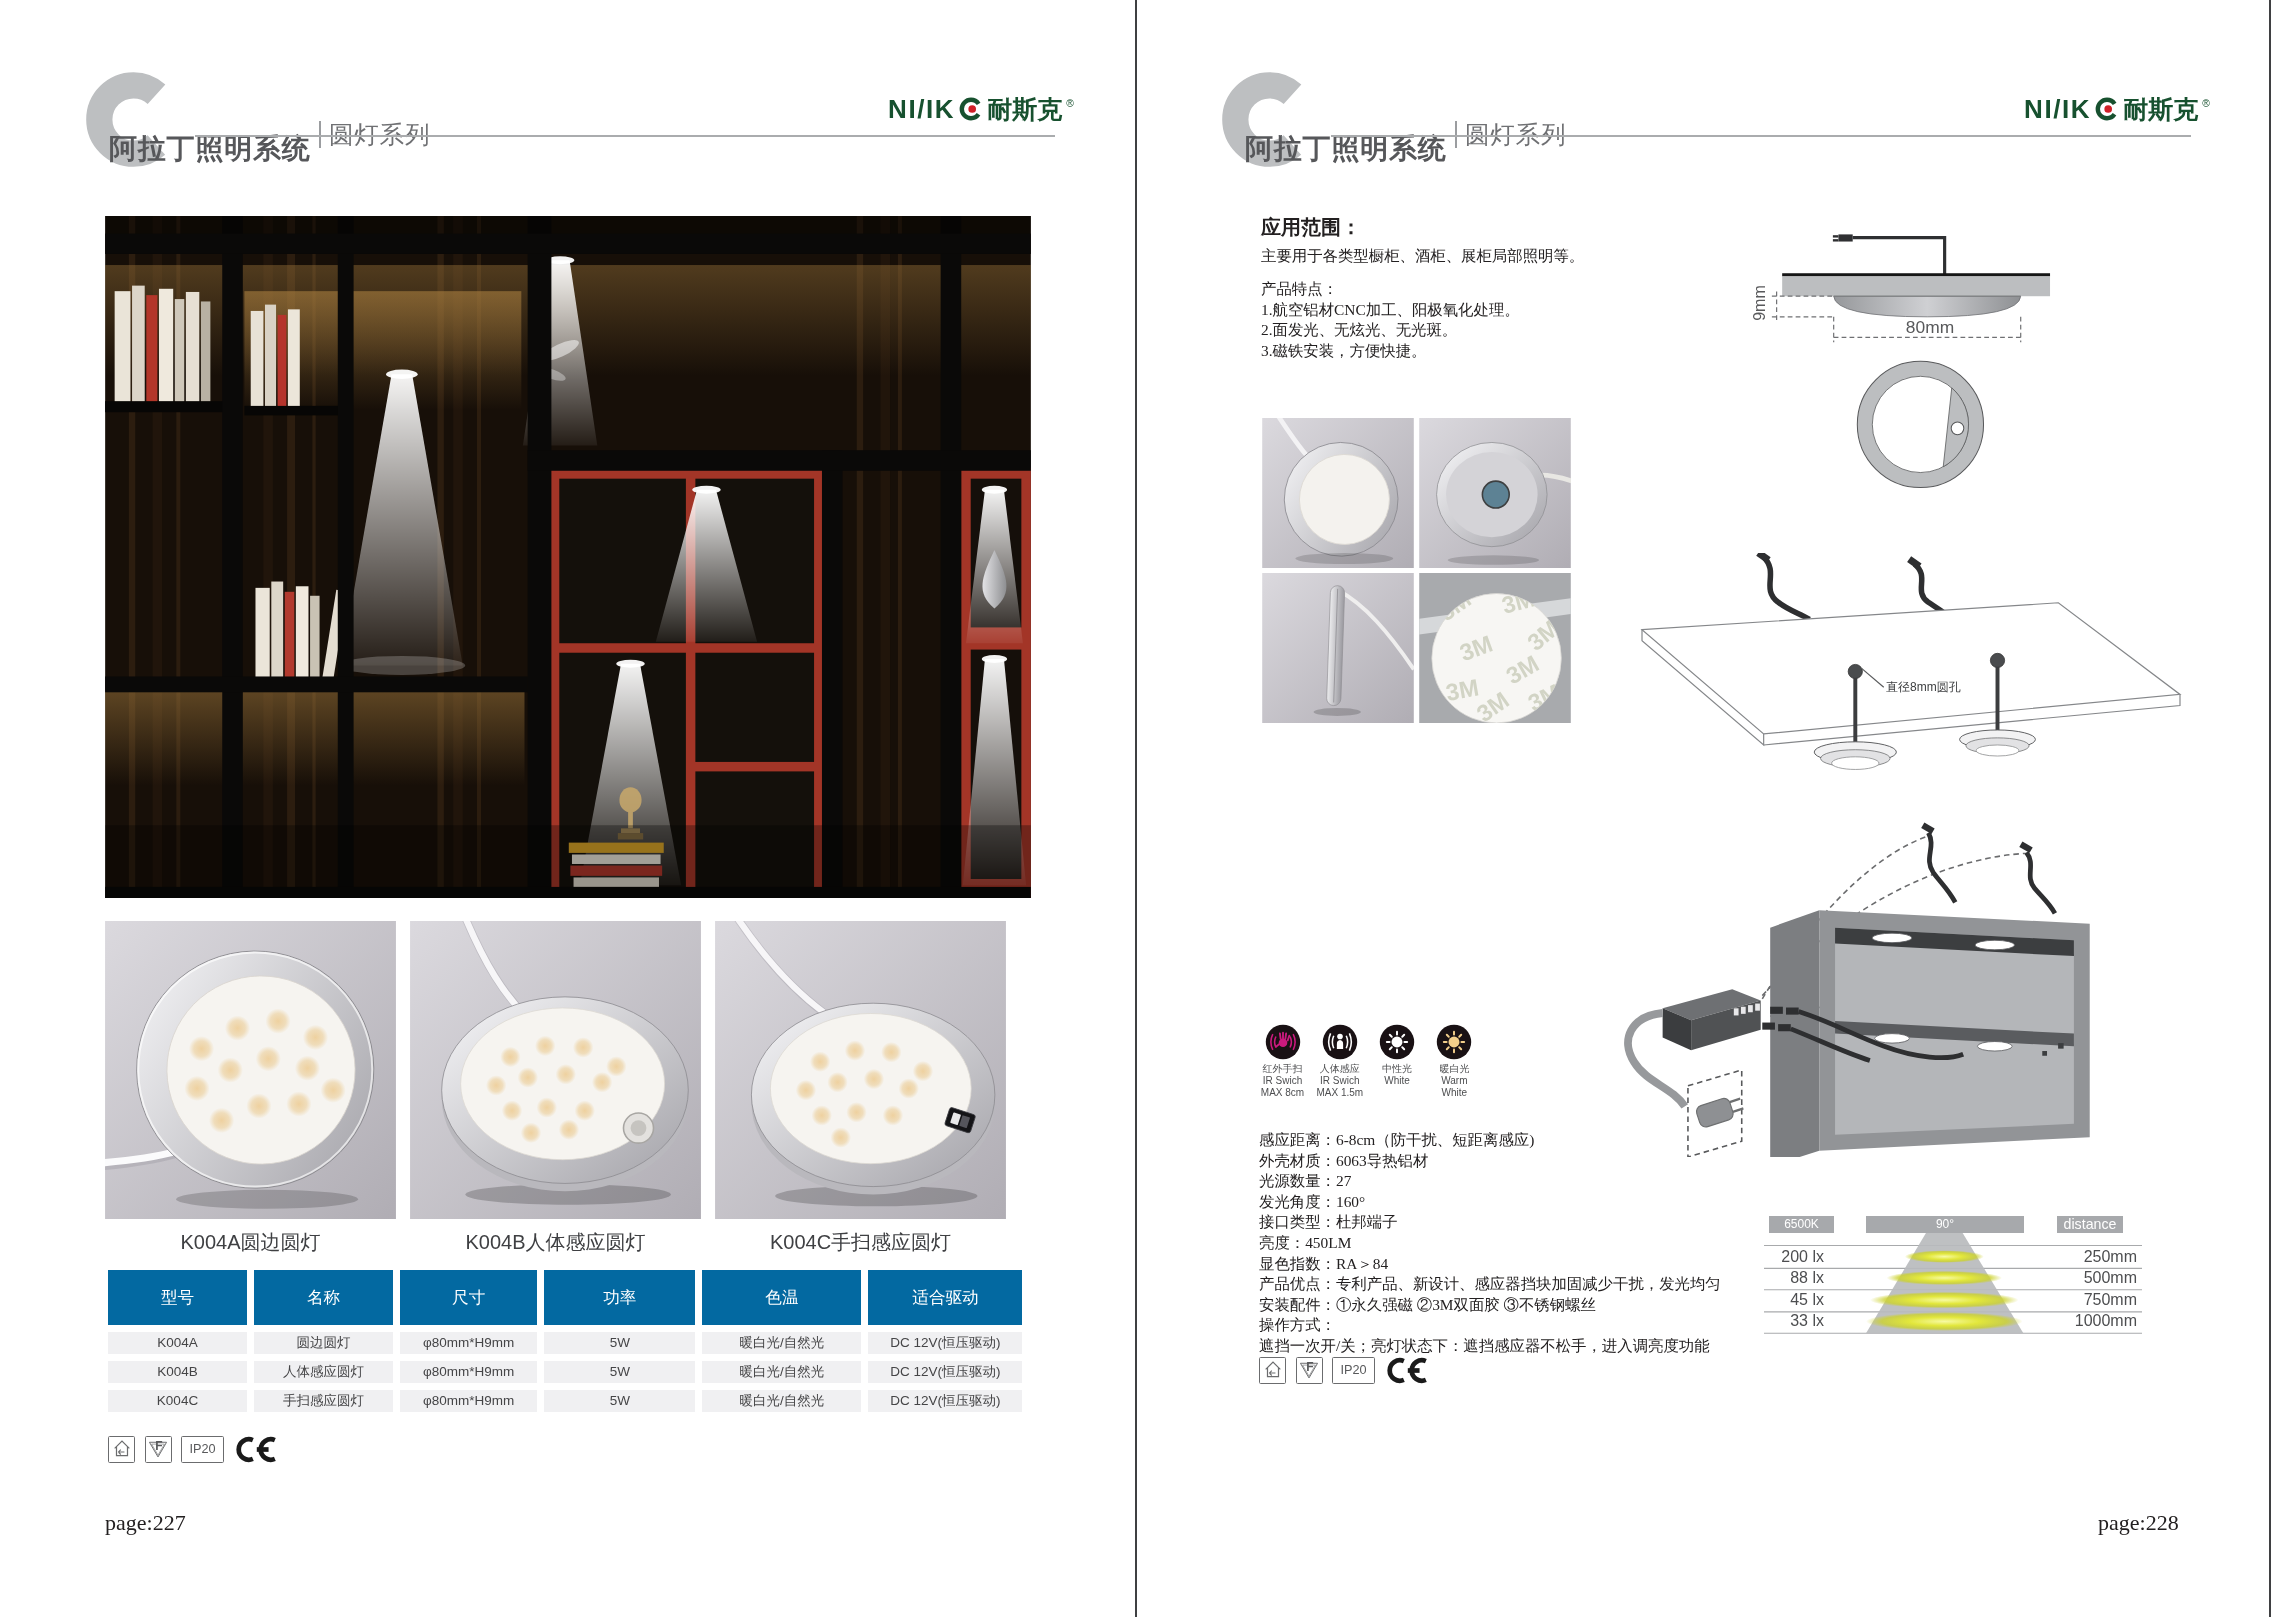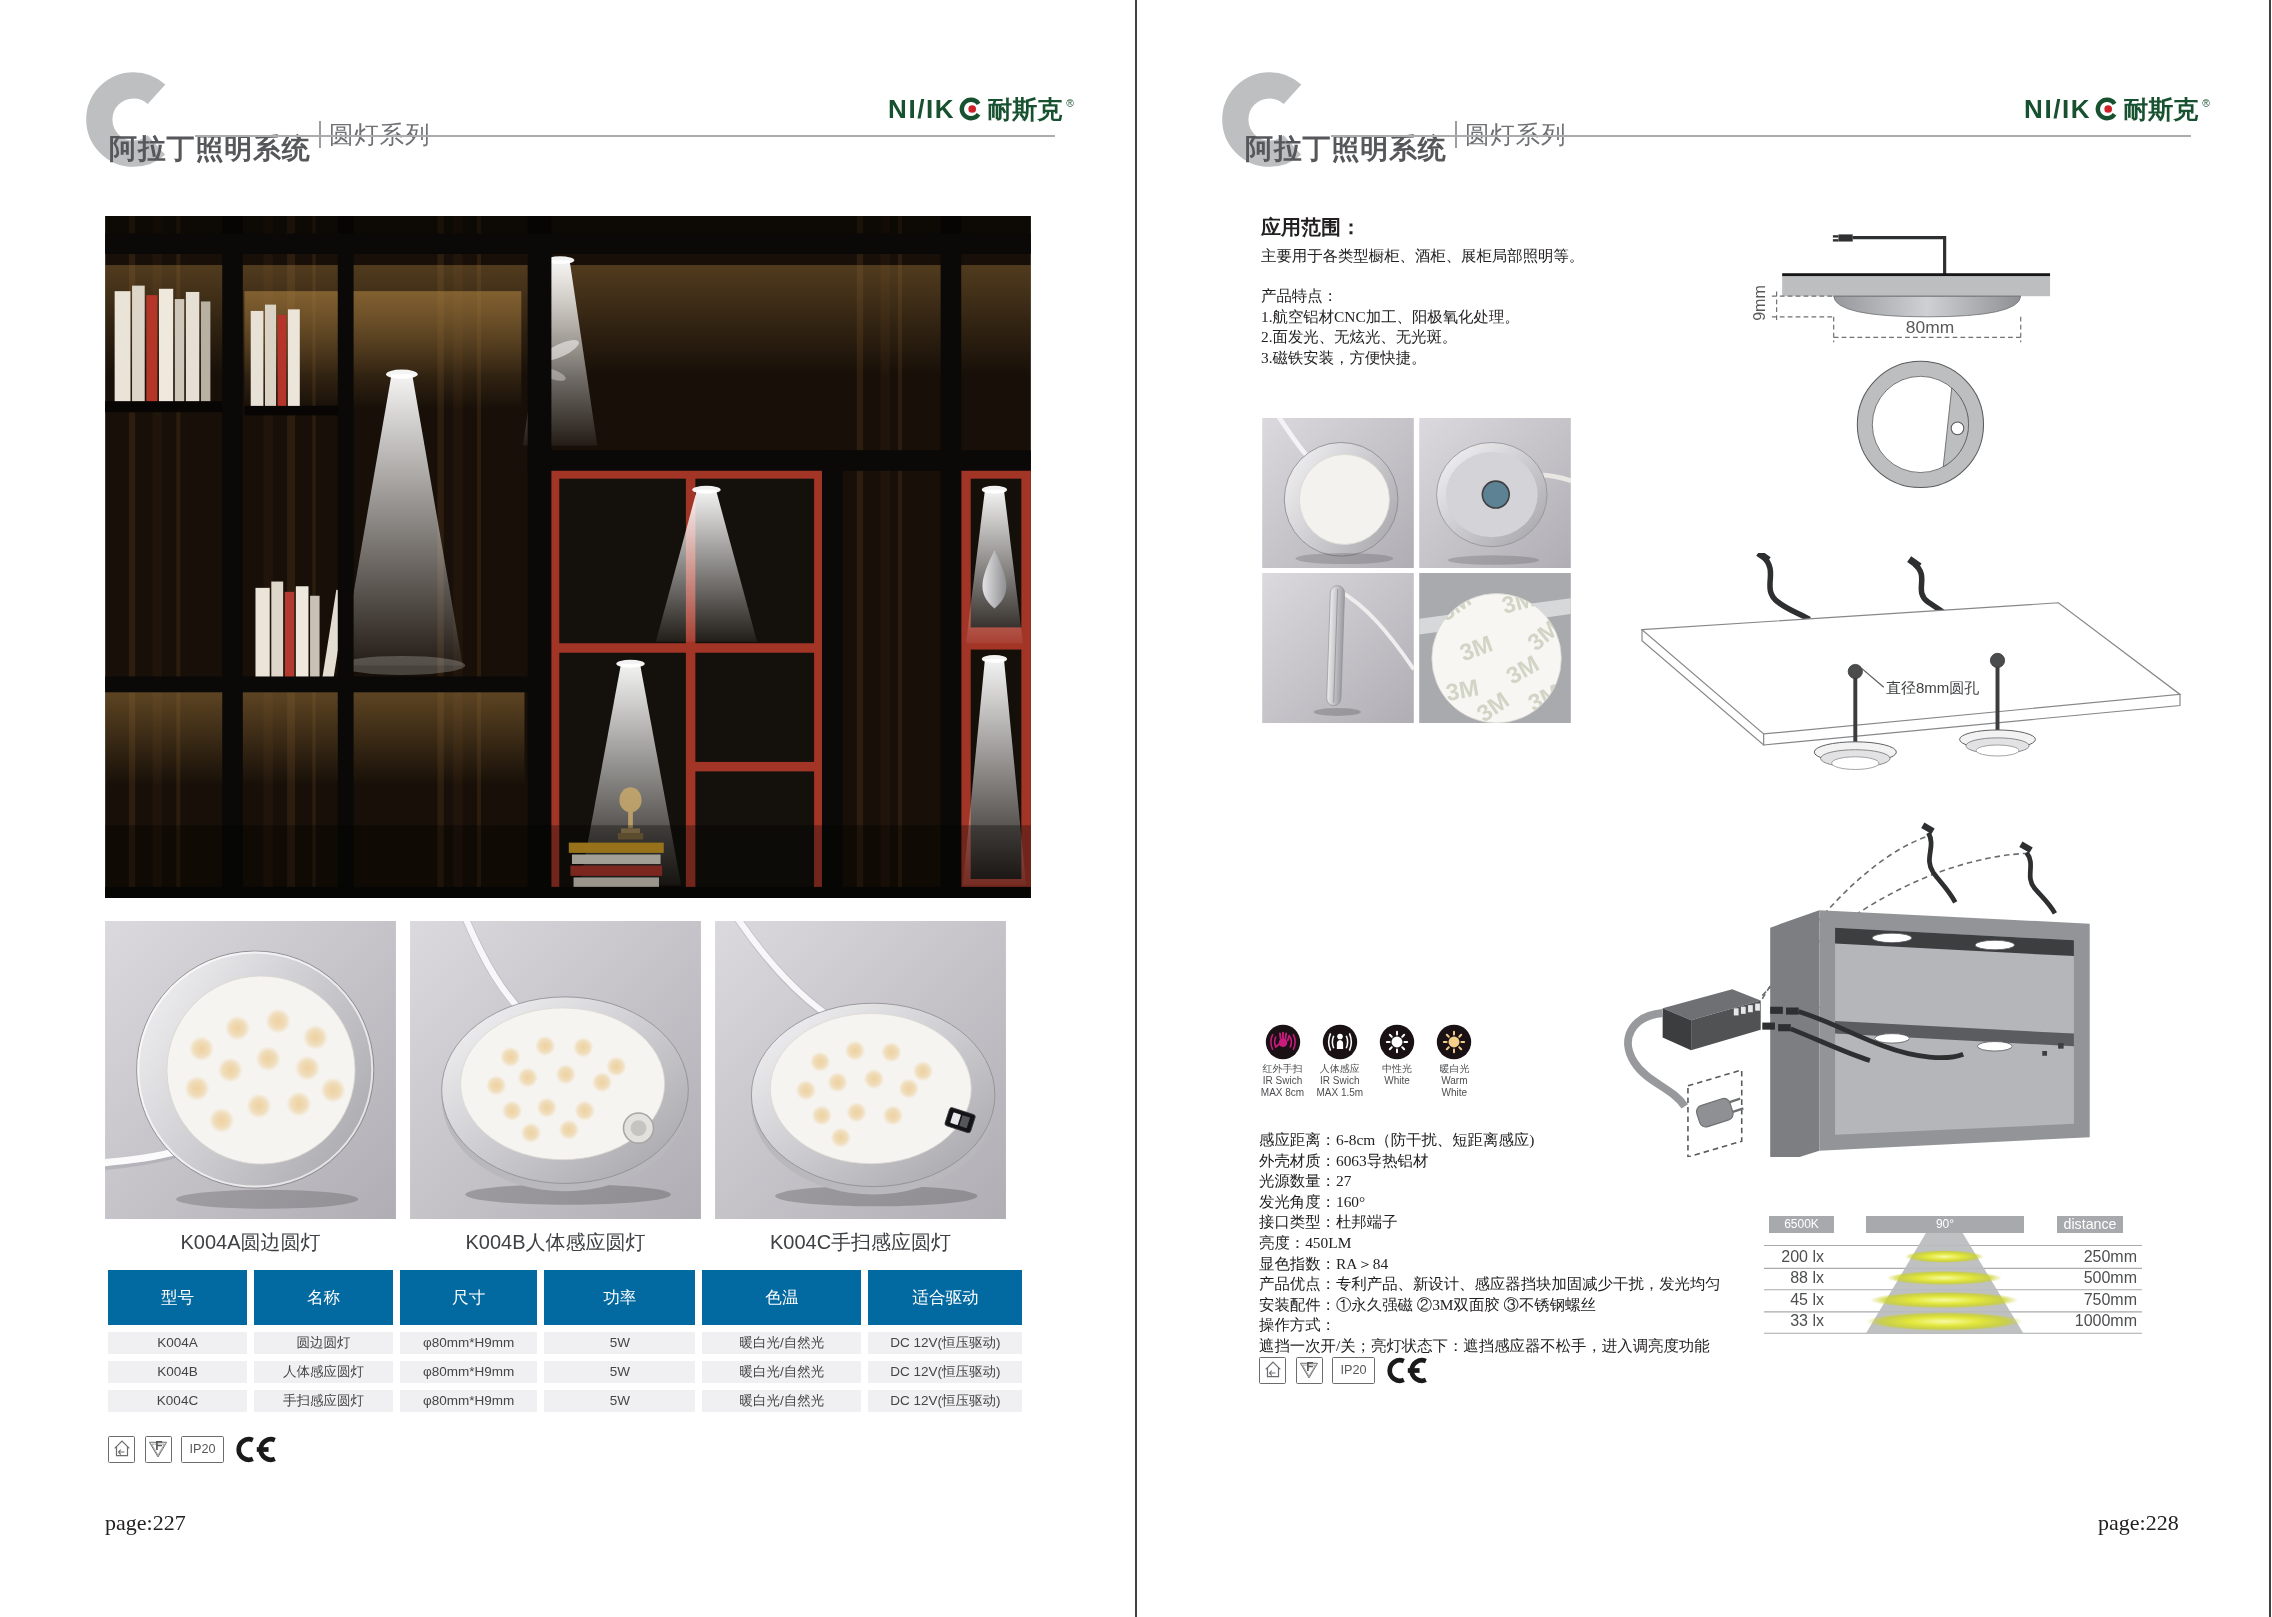--- a/index.html
+++ b/index.html
@@ -385,21 +385,21 @@
   </svg>
   <span class="brand-cn">耐斯克</span>
   <span class="brand-reg">®</span>
 </div>
 <div class="abs hline" style="left:1331px;top:135px;width:860px;"></div>
 
 <div class="abs" style="left:1261px;top:214px;">
   <div class="blocktitle sans">应用范围：</div>
   <div class="serif serifline" style="margin-top:4.7px;">主要用于各类型橱柜、酒柜、展柜局部照明等。</div>
 </div>
-<div class="abs" style="left:1261px;top:286px;">
+<div class="abs" style="left:1261px;top:279px;">
   <div class="serif serifline">产品特点：</div>
   <div class="serif serifline">1.航空铝材CNC加工、阳极氧化处理。</div>
   <div class="serif serifline">2.面发光、无炫光、无光斑。</div>
   <div class="serif serifline">3.磁铁安装，方便快捷。</div>
 </div>
 
 <svg class="abs" style="left:1737px;top:228px;" width="317" height="119" viewBox="0 0 400 150">
   <rect x="128" y="8" width="18" height="9" fill="#2f3032"></rect>
   <rect x="121" y="9" width="7" height="3" fill="#2f3032"></rect>
       <rect x="121" y="14" width="7" height="3" fill="#2f3032"></rect>
@@ -491,21 +491,21 @@
   <ellipse cx="282" cy="252" rx="52" ry="13" fill="#f2f2f3" stroke="#58595b" stroke-width="1.2"></ellipse>
   <ellipse cx="282" cy="260" rx="44" ry="11" fill="#e2e2e4" stroke="#6f7071" stroke-width="1"></ellipse>
   <ellipse cx="282" cy="266" rx="30" ry="8" fill="#ffffff" stroke="#8a8b8d" stroke-width="1"></ellipse>
   <circle cx="462" cy="136" r="9" fill="#4a4c4e" stroke="#333" stroke-width="1"></circle>
   <line x1="462" y1="144" x2="462" y2="228" stroke="#3c3d3f" stroke-width="5"></line>
   <ellipse cx="462" cy="236" rx="48" ry="12" fill="#f2f2f3" stroke="#58595b" stroke-width="1.2"></ellipse>
   <ellipse cx="462" cy="244" rx="40" ry="10" fill="#e2e2e4" stroke="#6f7071" stroke-width="1"></ellipse>
   <ellipse cx="462" cy="250" rx="27" ry="7" fill="#ffffff" stroke="#8a8b8d" stroke-width="1"></ellipse>
   <line x1="290" y1="146" x2="318" y2="170" stroke="#58595b" stroke-width="1.5"></line>
 </svg>
-<div class="abs sans" style="left:1886px;top:679px;font-size:15px;color:#3f4042;">直径8mm圆孔</div>
+<div class="abs sans" style="left:1886px;top:679px;font-size:12px;color:#3f4042;">直径8mm圆孔</div>
 
 <svg class="abs" style="left:1615px;top:809px;" width="554" height="348" viewBox="0 0 700 440">
 
   <g stroke="#6b6c6e" stroke-width="2" stroke-dasharray="7 5" fill="none">
     <path d="M 186 240 C 240 150 320 60 396 34"></path>
     <path d="M 186 236 C 300 110 430 60 522 56"></path>
     <path d="M 196 262 C 360 228 490 238 566 268 C 600 282 592 300 560 298"></path>
   </g>
 
   <polygon points="196,150 258,128 258,432 196,452" fill="#7c7e81"></polygon>

